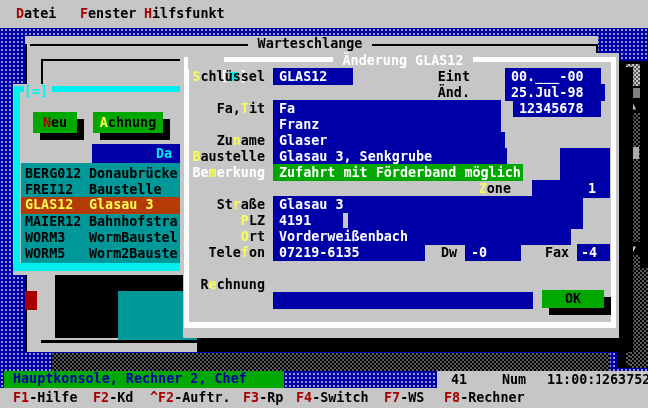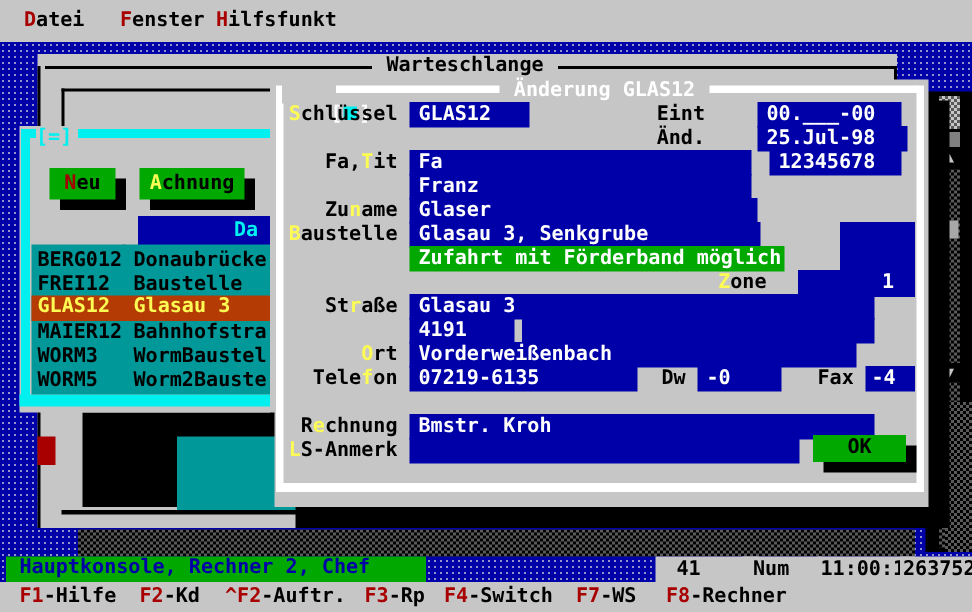--- a/index.html
+++ b/index.html
@@ -143,25 +143,26 @@
 
   <div class="a gray pre" style="left:5px;top:0;width:36px;height:16px;color:#fff">
     <span>[</span><span style="display:inline-block;width:9px;height:9px;background:#00f0f0;margin:0 1px"></span><span>]</span>
   </div>
   <div class="a gray pre" style="left:150px;top:0;width:140px;height:16px;color:#fff;text-align:center"> Änderung GLAS12 </div>
 
   <div class="lbl" style="top:16px"><span></span><span class="hot">S</span><span>chlüssel</span></div>
   <div class="lbl" style="top:48px"><span>Fa,</span><span class="hot">T</span><span>it</span></div>
   <div class="lbl" style="top:80px"><span>Zu</span><span class="hot">n</span><span>ame</span></div>
   <div class="lbl" style="top:96px"><span></span><span class="hot">B</span><span>austelle</span></div>
+  <div class="lbl wlbl" style="top:112px"><span>Be</span><span class="hot">m</span><span>erkung</span></div>
   <div class="lbl" style="top:144px"><span>St</span><span class="hot">r</span><span>aße</span></div>
+  <div class="lbl" style="top:160px"><span></span><span class="hot">P</span><span>LZ</span></div>
   <div class="lbl" style="top:176px"><span></span><span class="hot">O</span><span>rt</span></div>
   <div class="lbl" style="top:224px"><span>R</span><span class="hot">e</span><span>chnung</span></div>
   <div class="lbl" style="top:192px"><span>Tele</span><span class="hot">f</span><span>on</span></div>
-  <div class="lbl" style="top:240px"><span></span><span class="hot">L</span><span>S-Anmerk</span></div>
 
   <div class="rlbl" style="top:16px">Eint</div>
   <div class="rlbl" style="top:32px">Änd.</div>
   <div class="rlbl" style="top:48px">Kto.</div>
   <div class="rlbl" style="left:228px;top:128px"><span></span><span class="hot">Z</span><span>one</span></div>
   <div class="a pre" style="left:258px;top:192px">Dw</div>
   <div class="a pre" style="left:362px;top:192px">Fax</div>
 
   <div class="fld" style="left:90px;top:15px;width:80px">GLAS12</div>
   <div class="fld" style="left:322px;top:15px;width:96px">00.___-00</div>
@@ -174,21 +175,20 @@
   <div class="fld gfld" style="left:90px;top:111px;width:250px">Zufahrt mit Förderband möglich</div>
   <div class="fld" style="left:377px;top:95px;width:50px;height:50px"></div>
   <div class="fld" style="left:349px;top:127px;width:78px;text-align:right;padding-right:14px">1</div>
   <div class="fld" style="left:90px;top:143px;width:310px">Glasau 3</div>
   <div class="fld" style="left:90px;top:159px;width:70px">4191</div>
   <div class="fld" style="left:165px;top:159px;width:235px"></div>
   <div class="fld" style="left:90px;top:175px;width:298px">Vorderweißenbach</div>
   <div class="fld" style="left:90px;top:191px;width:152px">07219-6135</div>
   <div class="fld" style="left:282px;top:191px;width:56px">-0</div>
   <div class="fld" style="left:394px;top:191px;width:33px;padding-left:4px">-4</div>
-  <div class="fld" style="left:90px;top:223px;width:310px">Bmstr. Kroh</div>
   <div class="fld" style="left:90px;top:239px;width:260px"></div>
 
   <div class="sh" style="left:366px;top:244px;width:62px;height:18px"></div>
   <div class="btn hot" style="left:359px;top:237px;width:62px;height:18px;line-height:18px">OK</div>
 </div>
 
 <div class="a" style="left:4px;top:371px;width:280px;height:17px;background:#00a800">
   <span class="a pre" style="left:9px;top:0;color:#0000a8">Hauptkonsole, Rechner 2, Chef</span>
 </div>
 <div class="patch" style="left:437px;width:55px;padding-left:14px">41</div>

